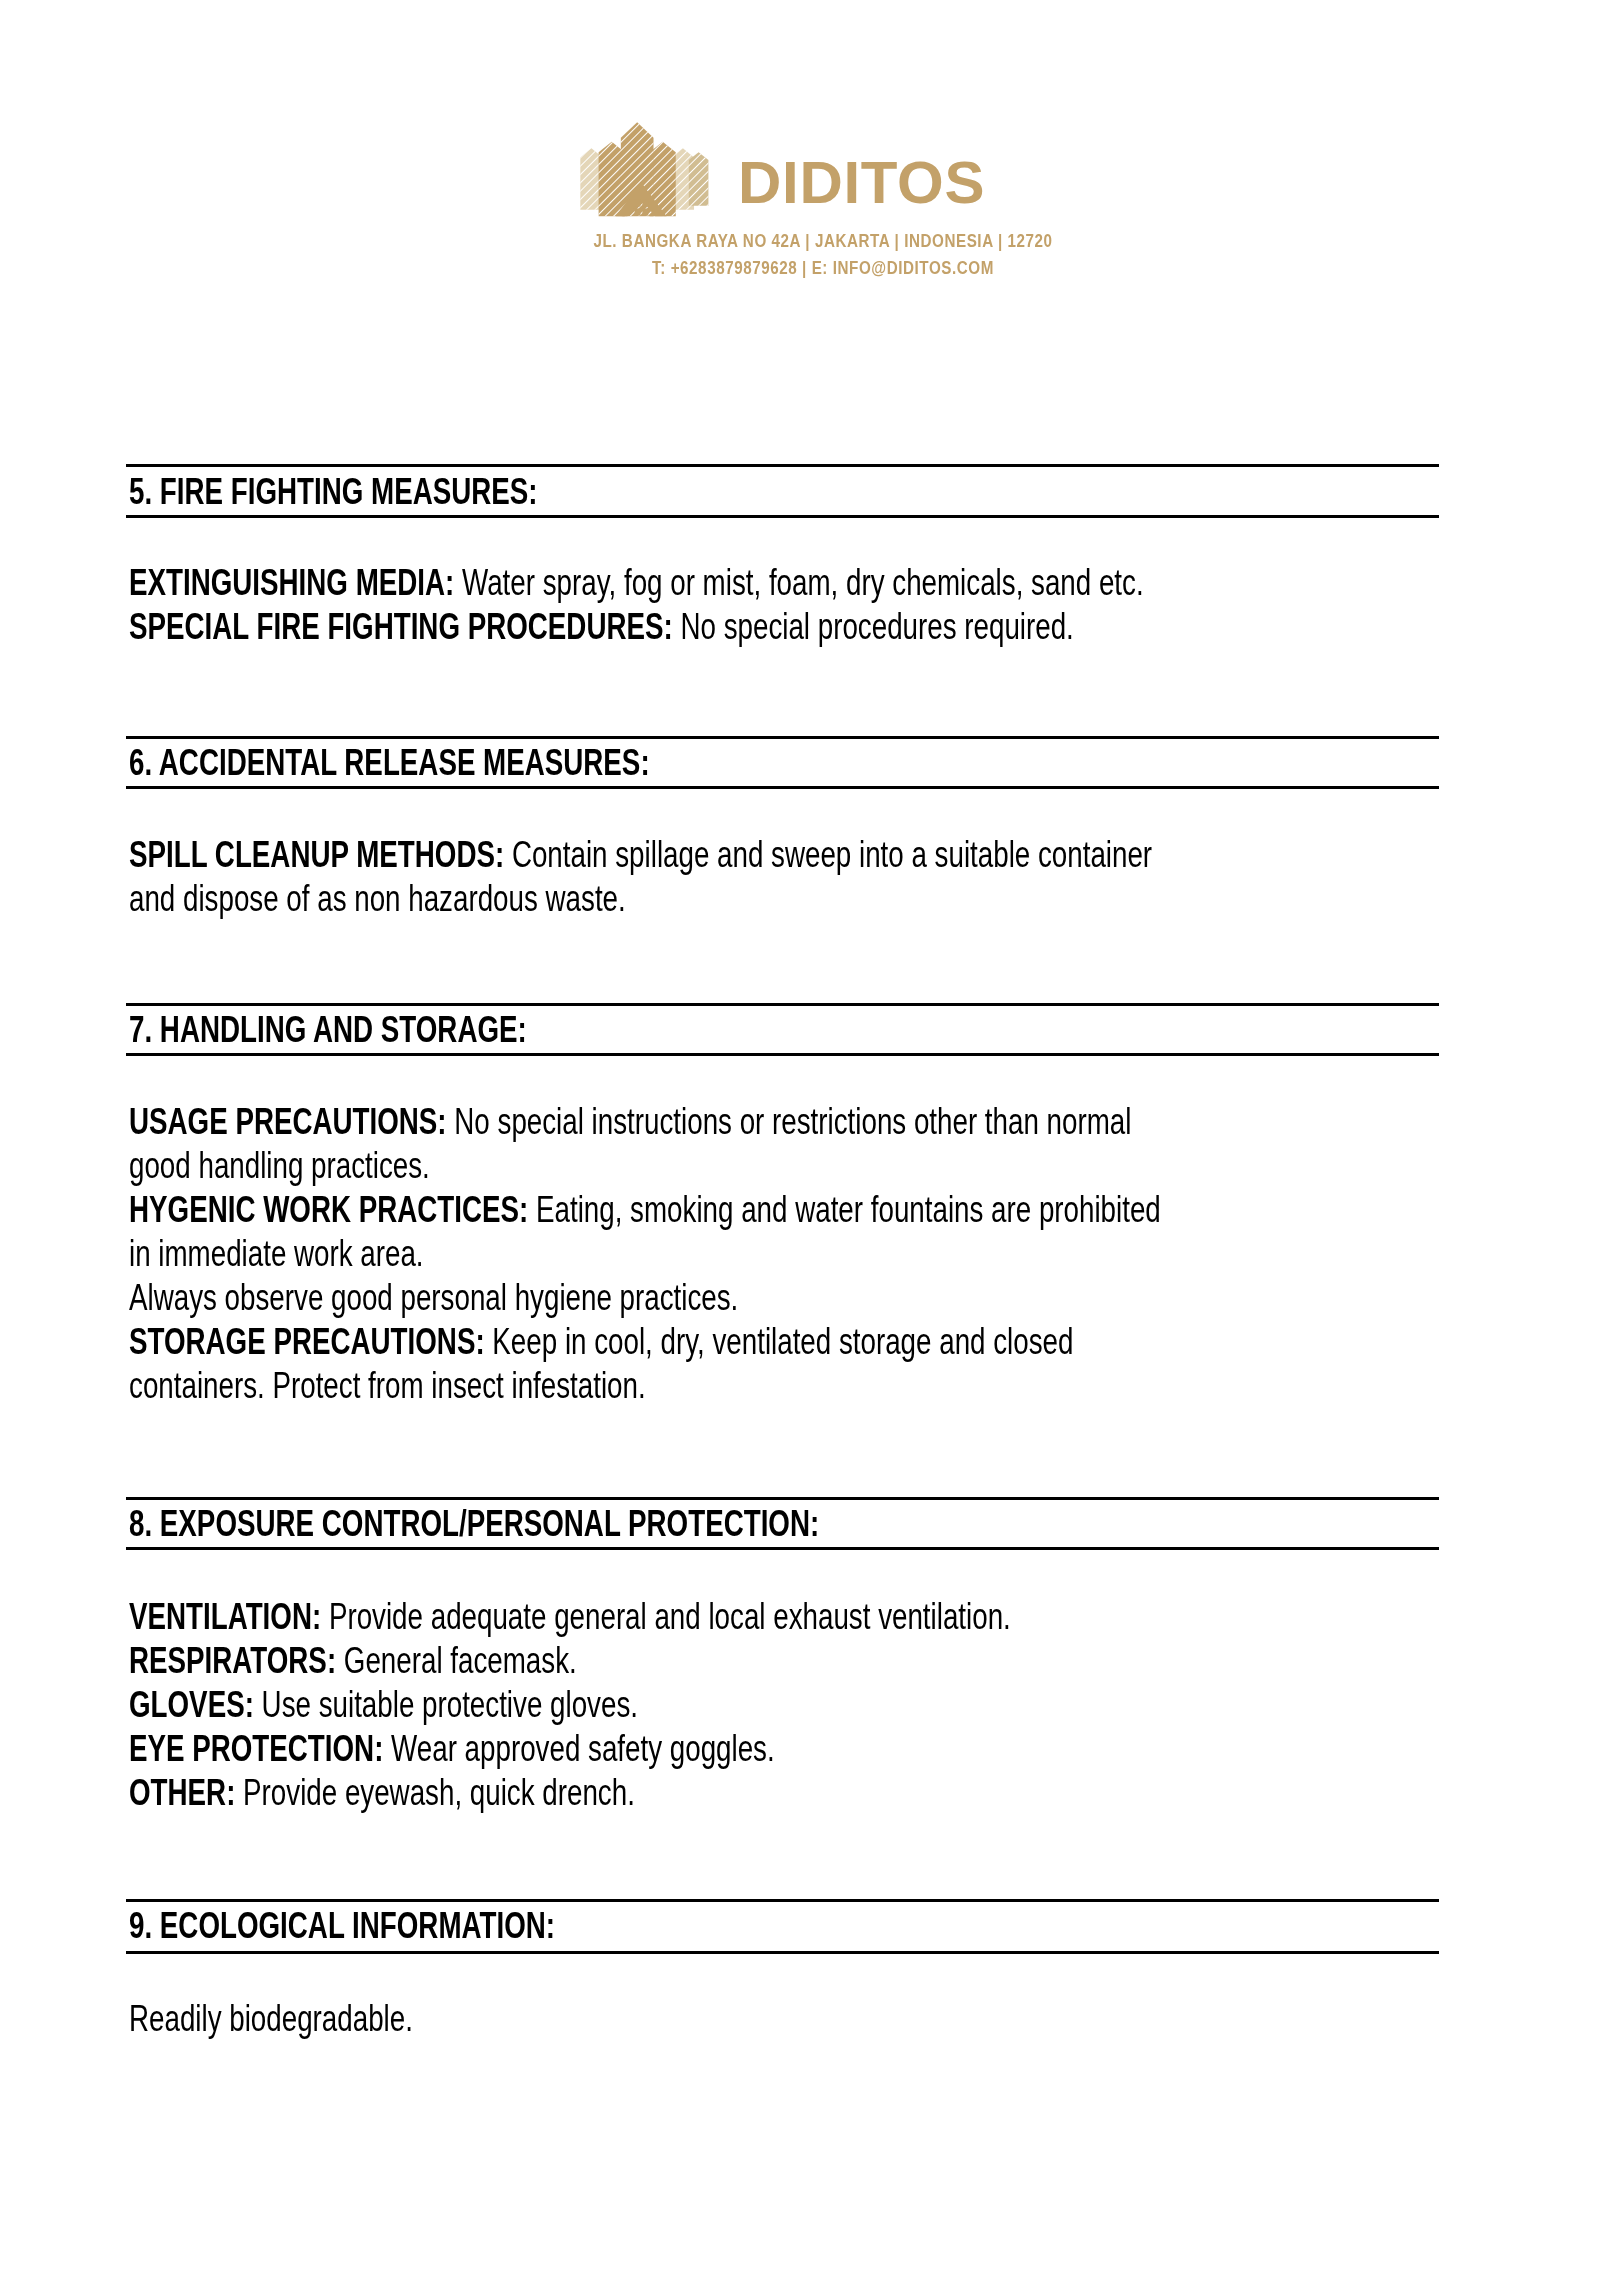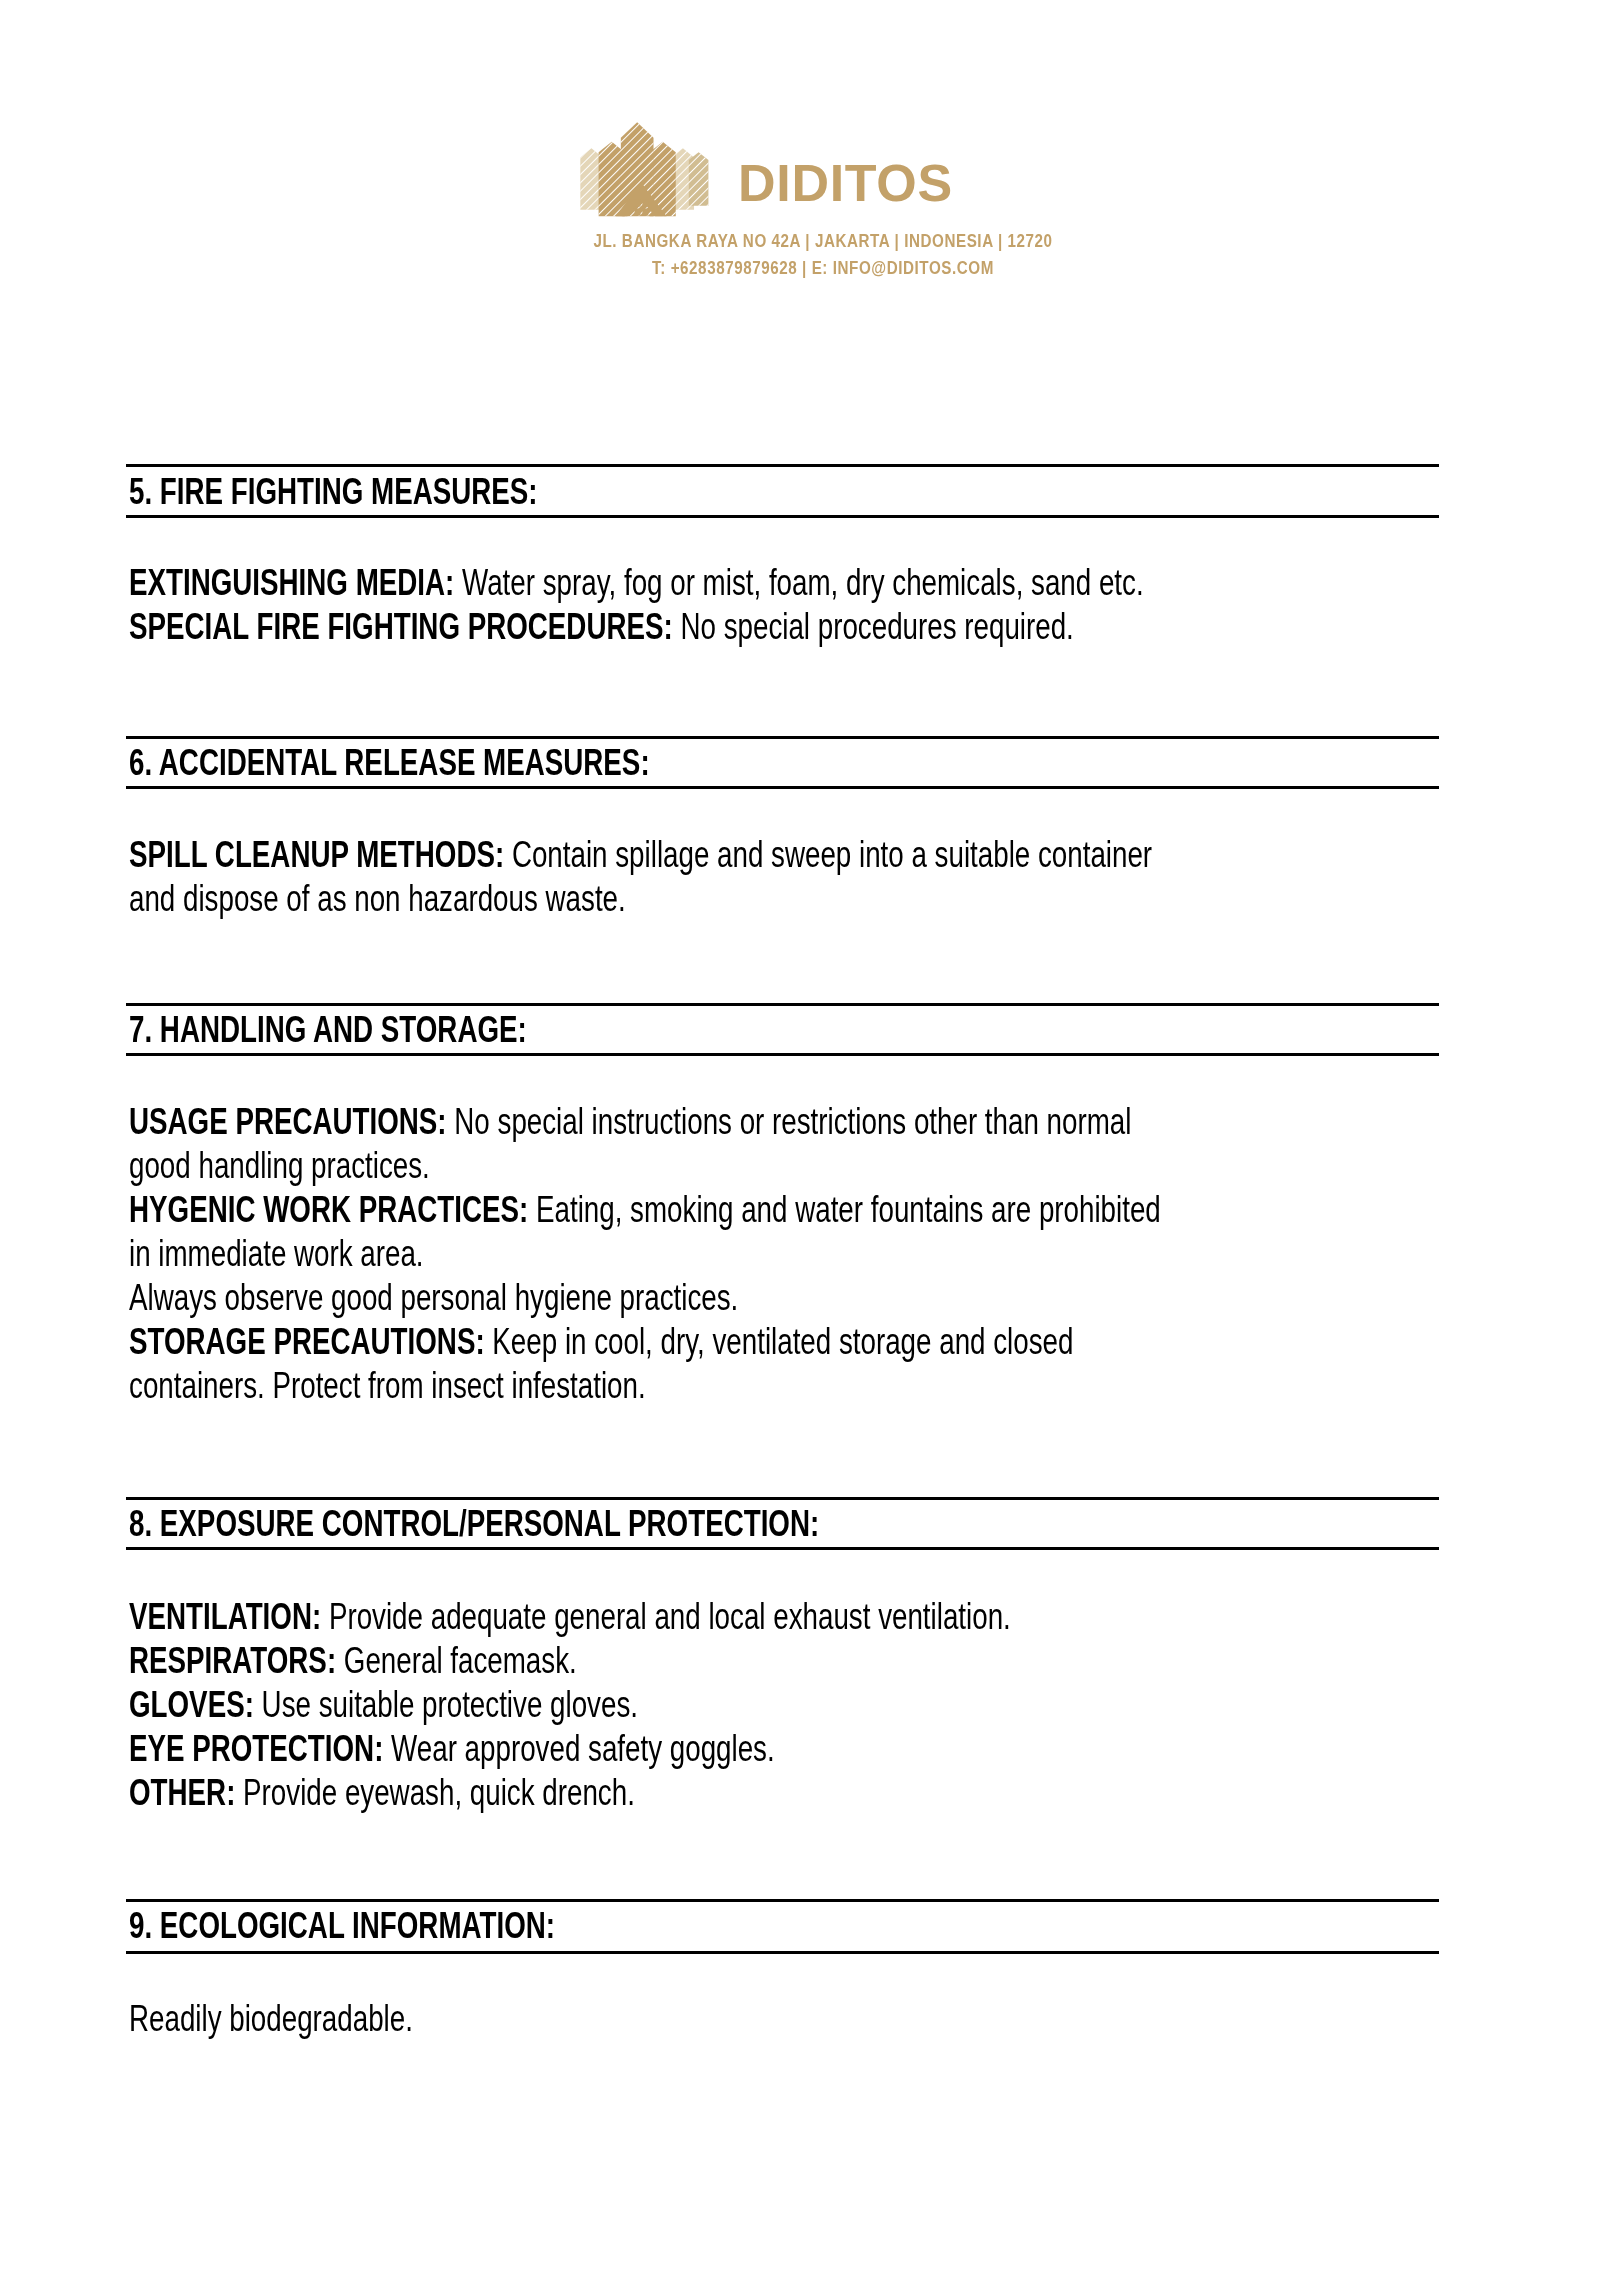--- a/index.html
+++ b/index.html
@@ -24,21 +24,21 @@
   }
   
   .logo-icon{
     position:absolute;
     left:579px; top:116px;
     width:134px; height:113px;
   }
   .logo-word{
     position:absolute;
     left:738px; top:143px;
-    font-size:52px;
+    font-size:60px;
     line-height:80px;
     font-weight:700;
     letter-spacing:0.7px;
     color:var(--gold);
     white-space:nowrap;
   }
   .logo-addr{
     position:absolute;
     left:522px;
     width:602px;

